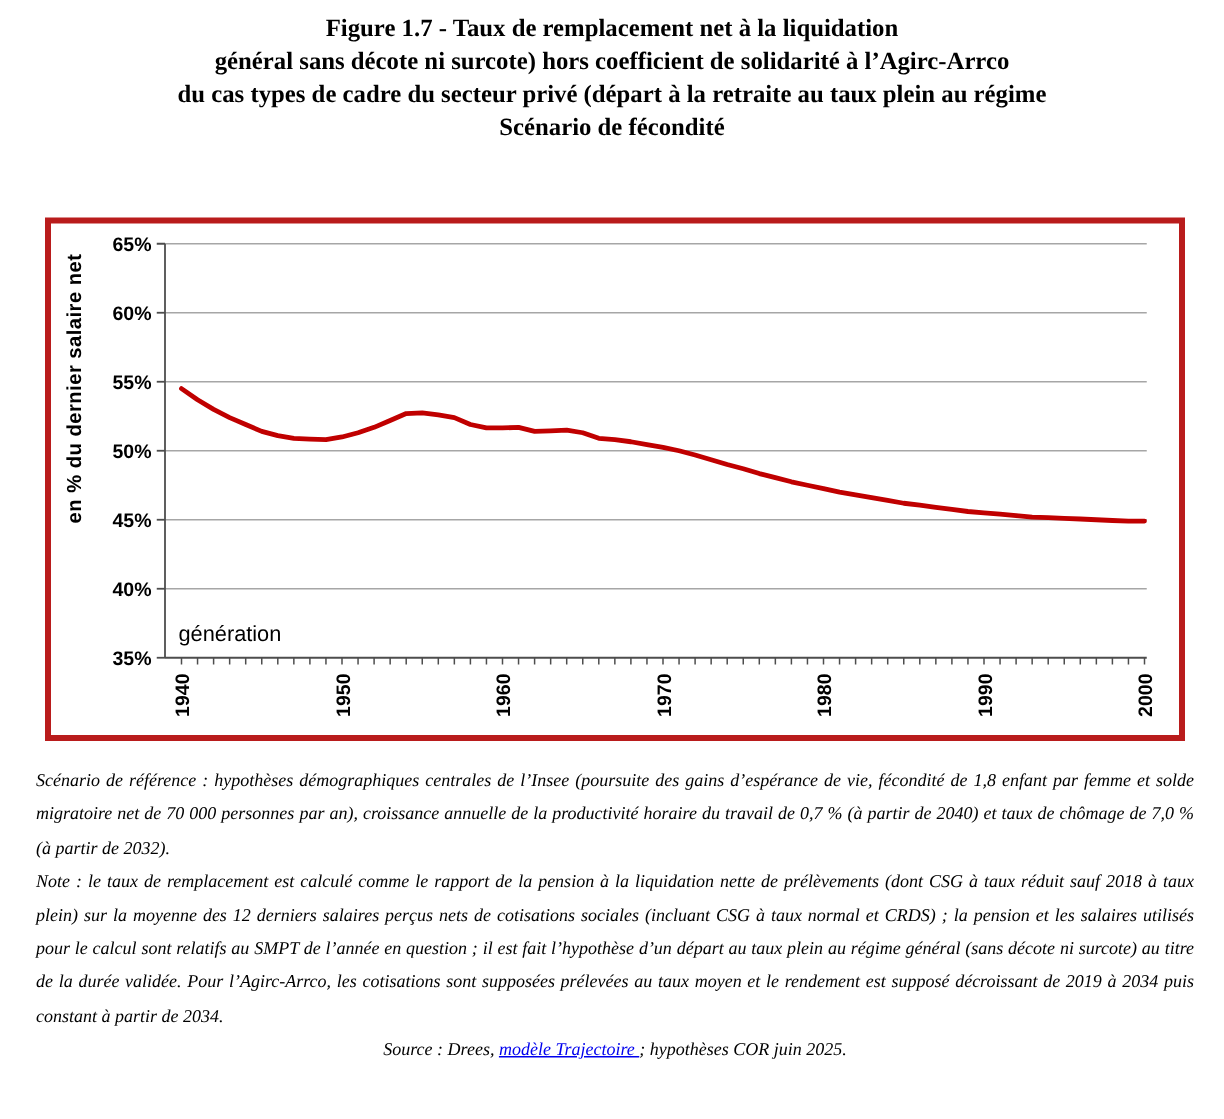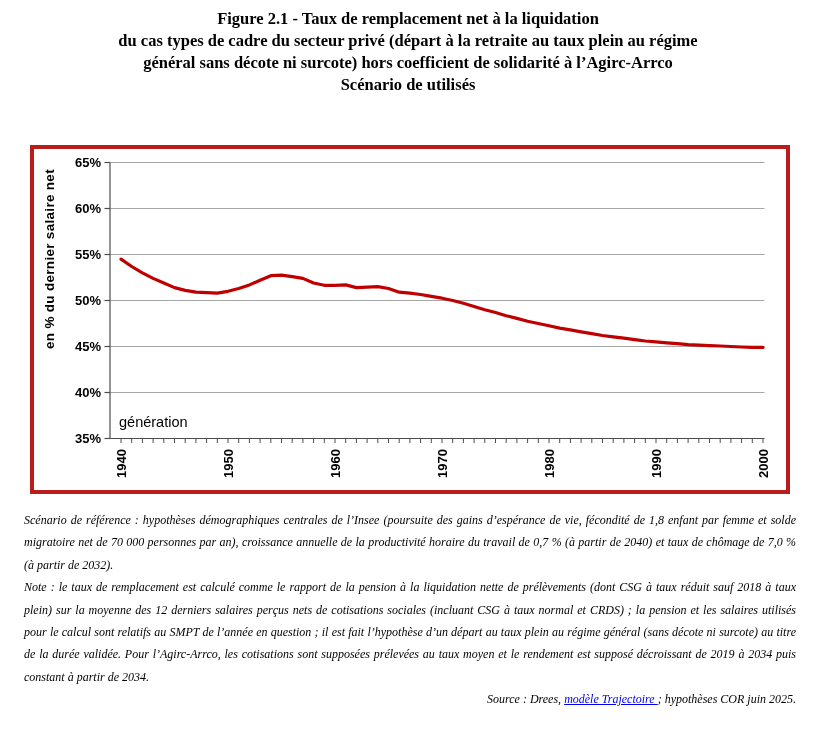--- a/index.html
+++ b/index.html
@@ -7,33 +7,33 @@
         font-family:"Liberation Serif",serif;color:#000;}
   .fig-title{position:absolute;top:8px;left:0;width:816px;text-align:center;
              font-family:"Liberation Serif",serif;font-weight:bold;font-size:16.5px;line-height:22px;}
   .chart-box{position:absolute;left:30px;top:145px;width:752px;height:341px;margin:0;
              border:4px solid #b91c1c;background:#fff;}
   .chart-box svg{display:block;}
   .notes{position:absolute;left:24px;top:509px;width:772px;
          font-family:"Liberation Serif",serif;font-style:italic;font-size:12px;line-height:22.4px;
          text-align:justify;}
   .notes p{margin:0;}
-  .notes .src{text-align:right;}
+  .notes .src{text-align:center;}
   a.link{color:#0000ee;text-decoration:underline;cursor:pointer;}
 </style>
 </head>
 <body>
 
 <div class="page">
 
   <div class="fig-title">
-    <div>Figure 2.1 - Taux de remplacement net à la liquidation</div>
+    <div>Figure 1.7 - Taux de remplacement net à la liquidation</div>
+    <div>général sans décote ni surcote) hors coefficient de solidarité à l’Agirc-Arrco</div>
     <div>du cas types de cadre du secteur privé (départ à la retraite au taux plein au régime</div>
-    <div>général sans décote ni surcote) hors coefficient de solidarité à l’Agirc-Arrco</div>
-    <div>Scénario de utilisés</div>
+    <div>Scénario de fécondité</div>
   </div>
 
   <figure class="chart-box">
     <svg id="chart-svg" width="750" height="339" viewBox="0 0 750 339">
         <line x1="76" x2="730.5" y1="13.5" y2="13.5" stroke="#a6a6a6" stroke-width="1"></line>
         <line x1="76" x2="730.5" y1="59.5" y2="59.5" stroke="#a6a6a6" stroke-width="1"></line>
         <line x1="76" x2="730.5" y1="105.5" y2="105.5" stroke="#a6a6a6" stroke-width="1"></line>
         <line x1="76" x2="730.5" y1="151.5" y2="151.5" stroke="#a6a6a6" stroke-width="1"></line>
         <line x1="76" x2="730.5" y1="197.5" y2="197.5" stroke="#a6a6a6" stroke-width="1"></line>
         <line x1="76" x2="730.5" y1="243.5" y2="243.5" stroke="#a6a6a6" stroke-width="1"></line>

